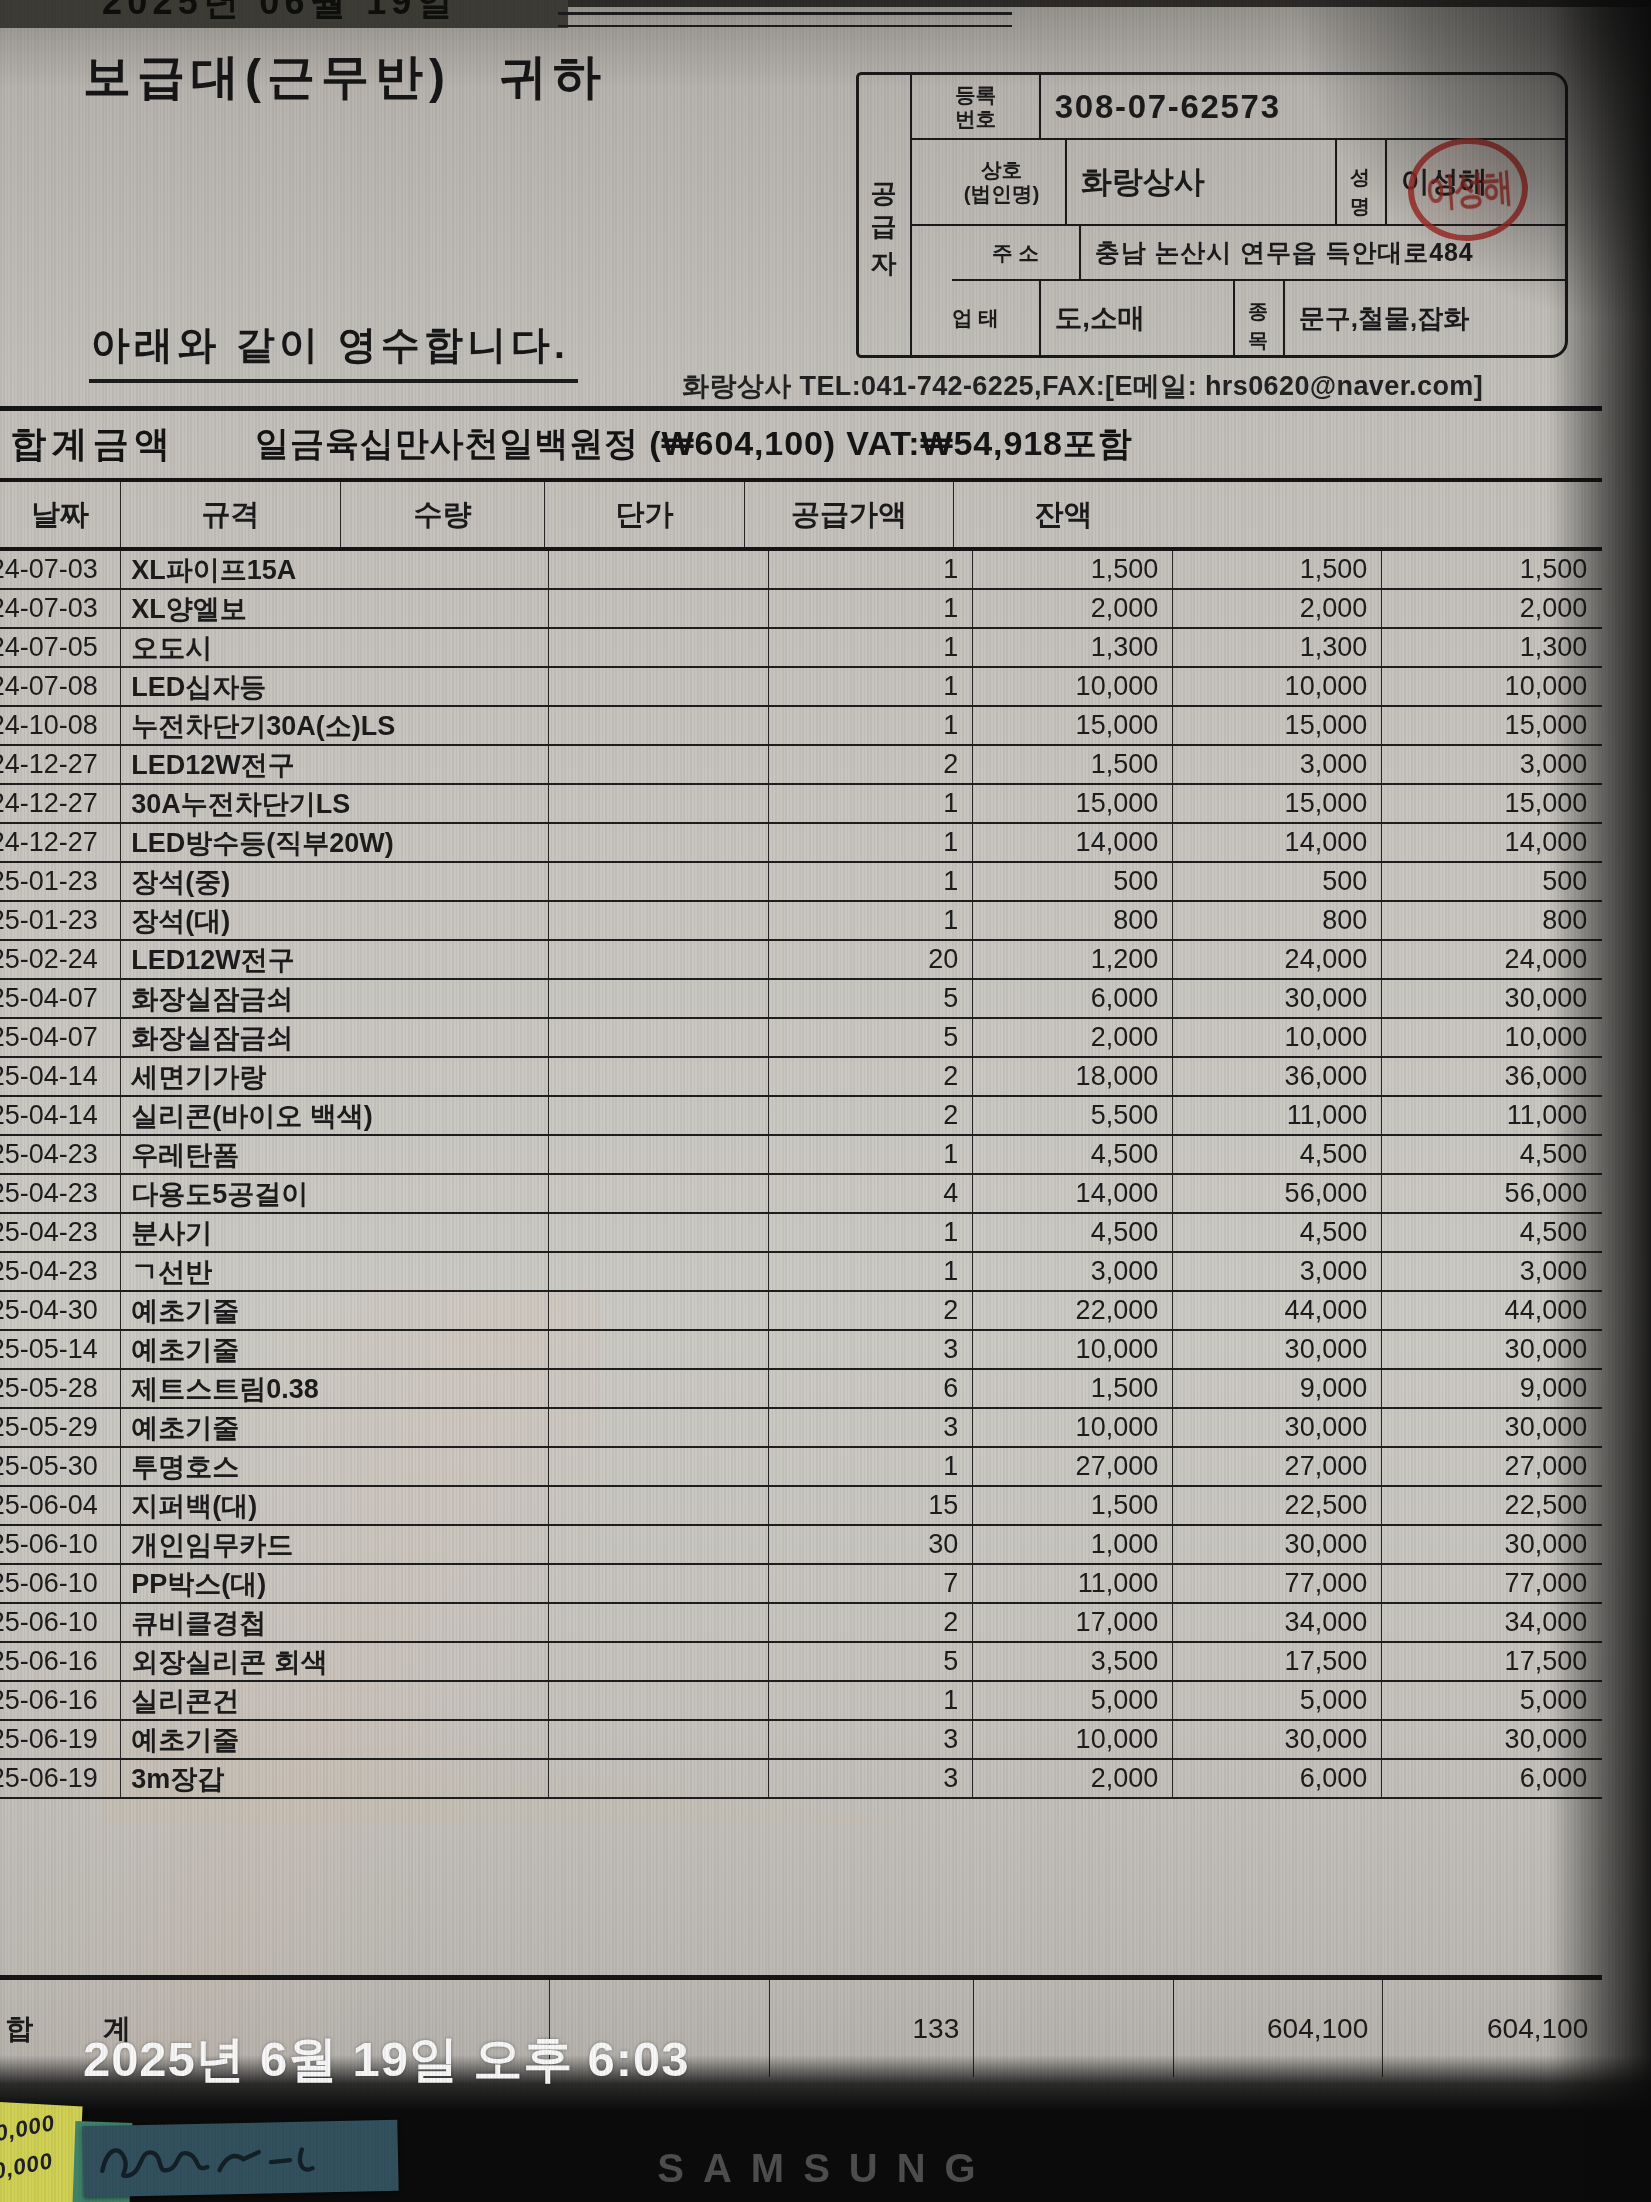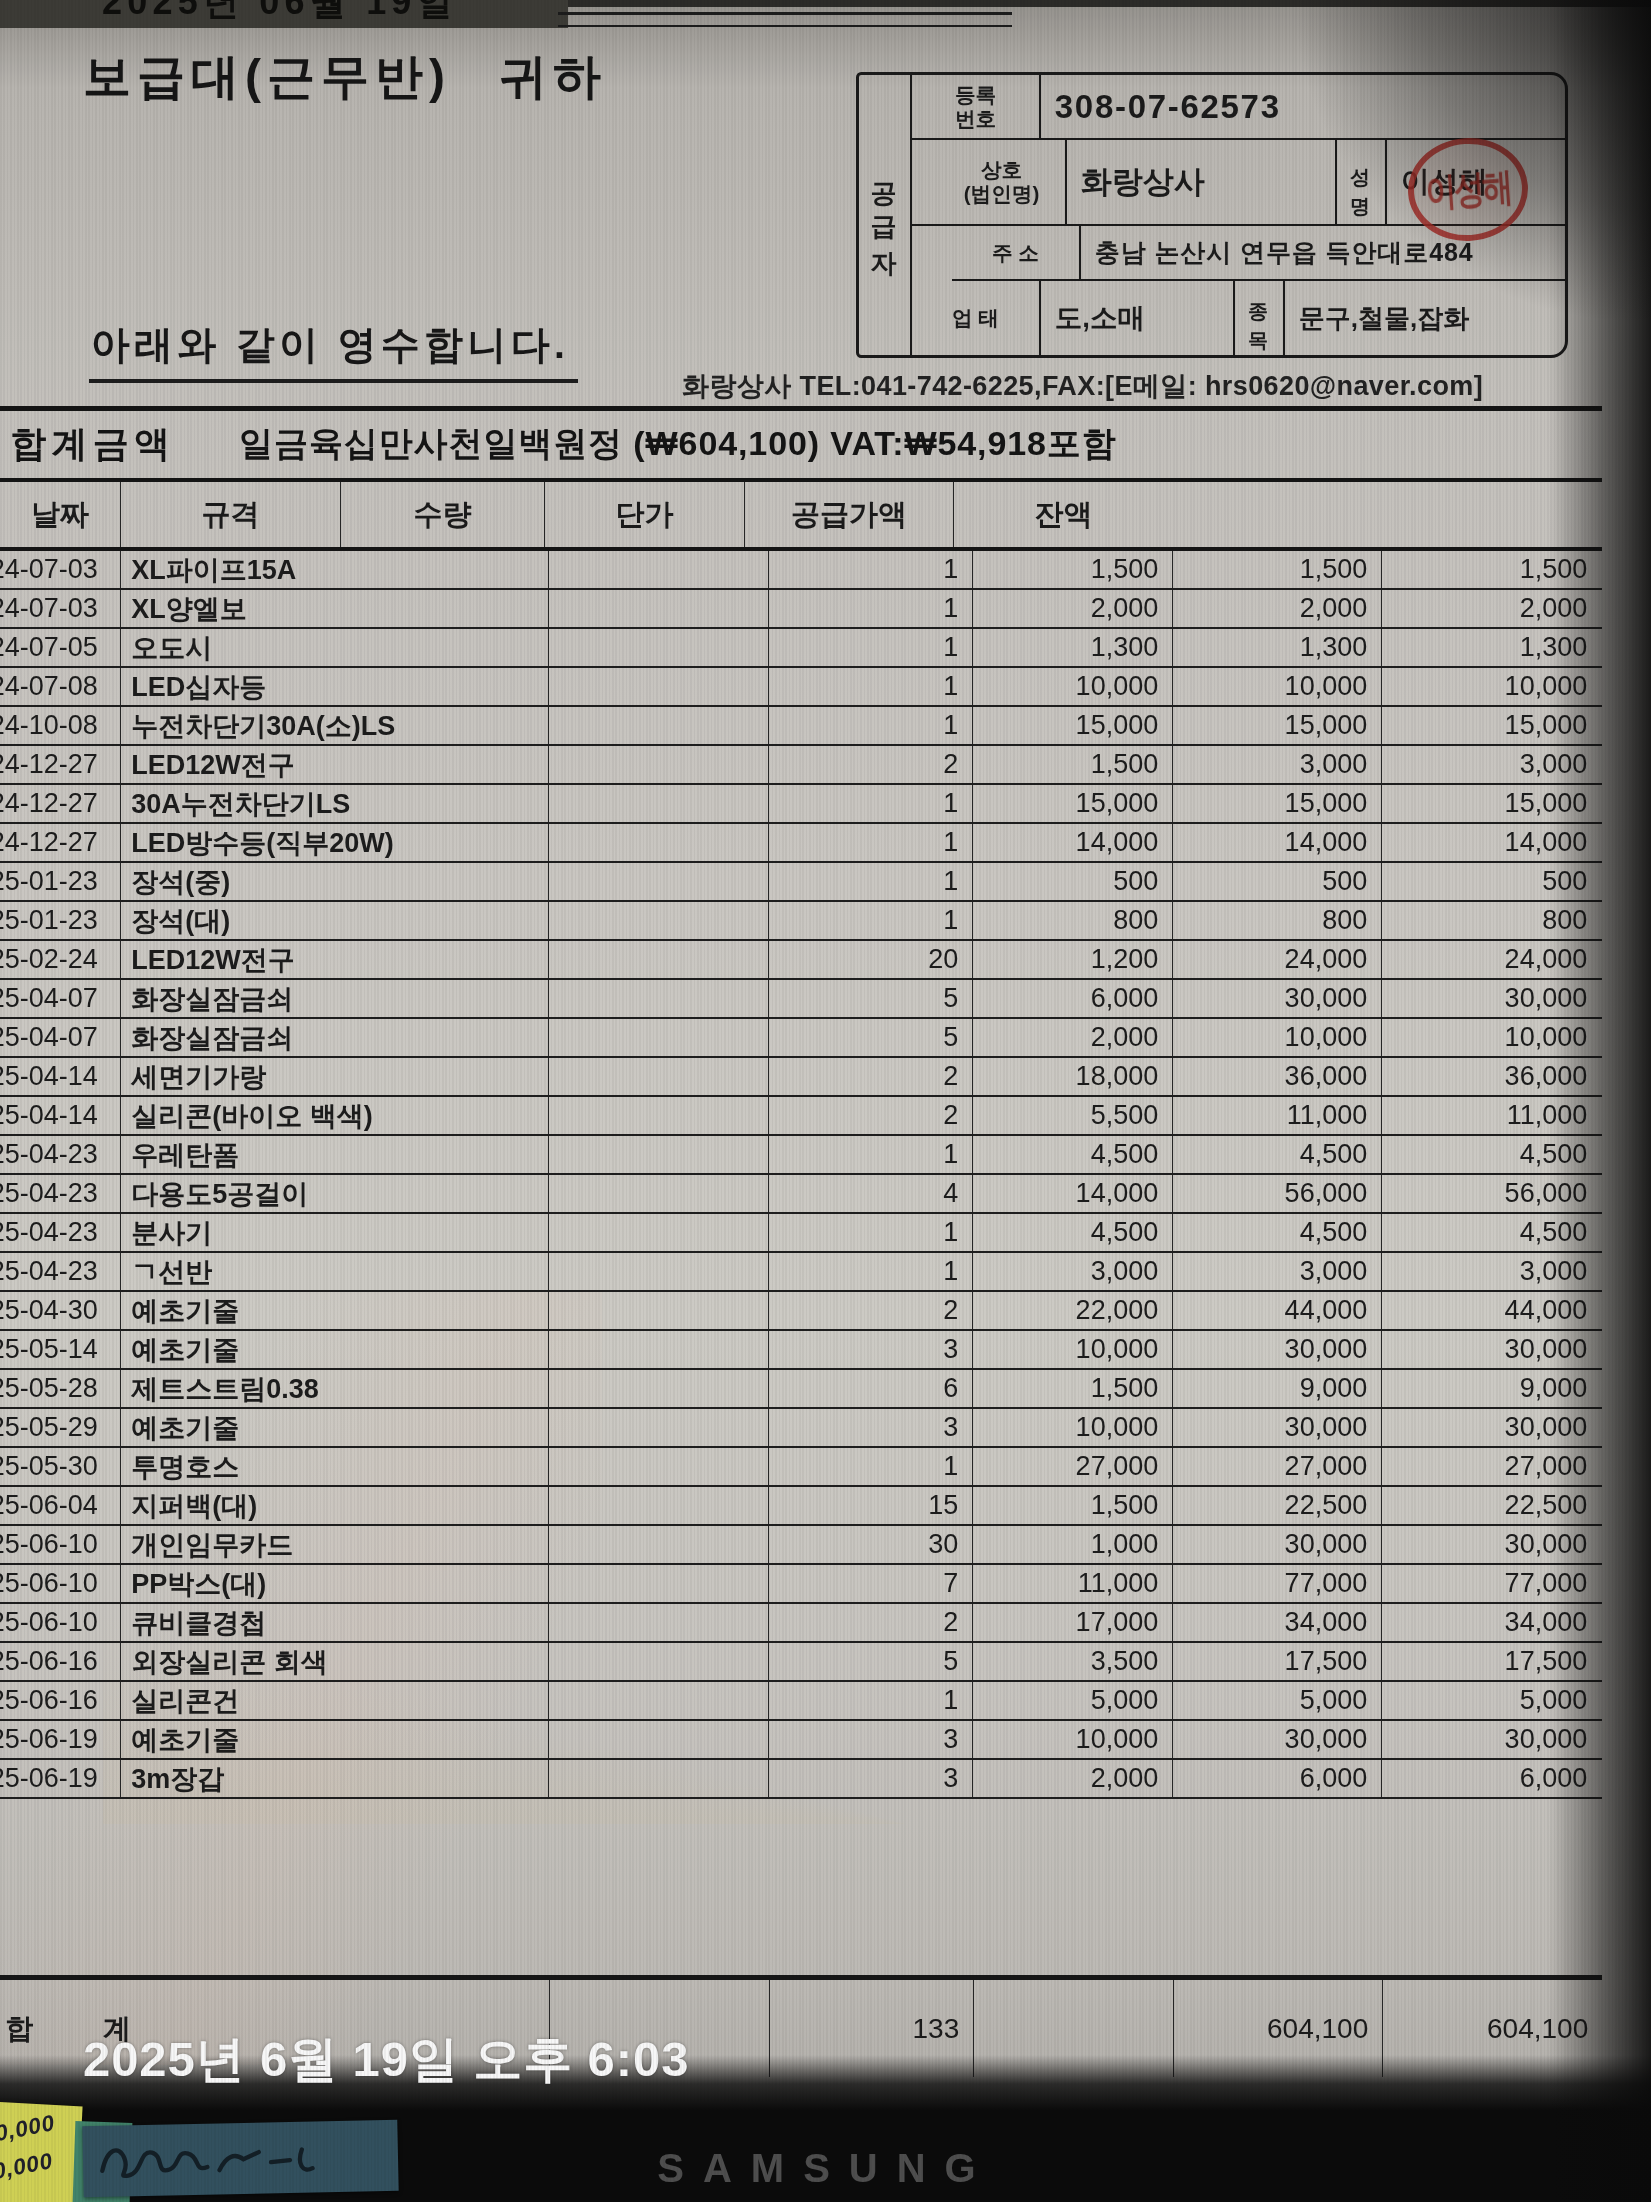--- a/index.html
+++ b/index.html
@@ -59,21 +59,21 @@
   .stamp{position:absolute;left:1408px;top:138px;width:108px;height:91px;border:6.9px solid rgba(163,46,40,.85);
     border-radius:50%;transform:rotate(-4deg);display:flex;align-items:center;justify-content:center;
     background:rgba(190,80,70,.06);}
   .stamp span{color:rgba(155,40,34,.8);font-size:31px;font-weight:bold;letter-spacing:-2.6px;transform:scaleY(1.25);filter:blur(0.5px);}
 
   .statement{position:absolute;left:89px;top:298px;font-size:39px;font-weight:bold;letter-spacing:4.3px;
     border-bottom:4.3px solid #1d1d1d;padding:0 8.6px 6.9px 1.7px;color:#171717;margin-top:20px;}
   .contact{position:absolute;left:638px;top:368px;font-size:27px;font-weight:bold;color:#222;letter-spacing:0.4px;margin-left:44px;}
 
   .sumline{position:absolute;left:0;top:406px;width:1602px;height:71px;border-top:5.2px solid #141414;
-    display:flex;align-items:center;box-sizing:border-box;}
+    display:flex;align-items:center;box-sizing:border-box;gap:16px;}
   .sumline .sl-label{font-size:36px;font-weight:bold;letter-spacing:5.2px;margin-left:10.3px;color:#141414;}
   .sumline .sl-amount{font-size:34px;font-weight:bold;margin-left:64px;letter-spacing:0.9px;color:#141414;}
 
   
   .tbl{position:absolute;left:0;top:478px;width:1602px;border-top:4.3px solid #141414;box-sizing:border-box;}
   .thead{display:flex;height:69px;border-bottom:4.3px solid #141414;box-sizing:border-box;}
   .thead .cell{display:flex;align-items:center;justify-content:center;font-size:29px;font-weight:bold;}
   .trow{display:flex;height:39px;border-bottom:2.6px solid #1e1e1e;box-sizing:border-box;}
   .cell{box-sizing:border-box;overflow:hidden;display:flex;align-items:center;}
   .cell + .cell{border-left:1.7px solid #262626;}

